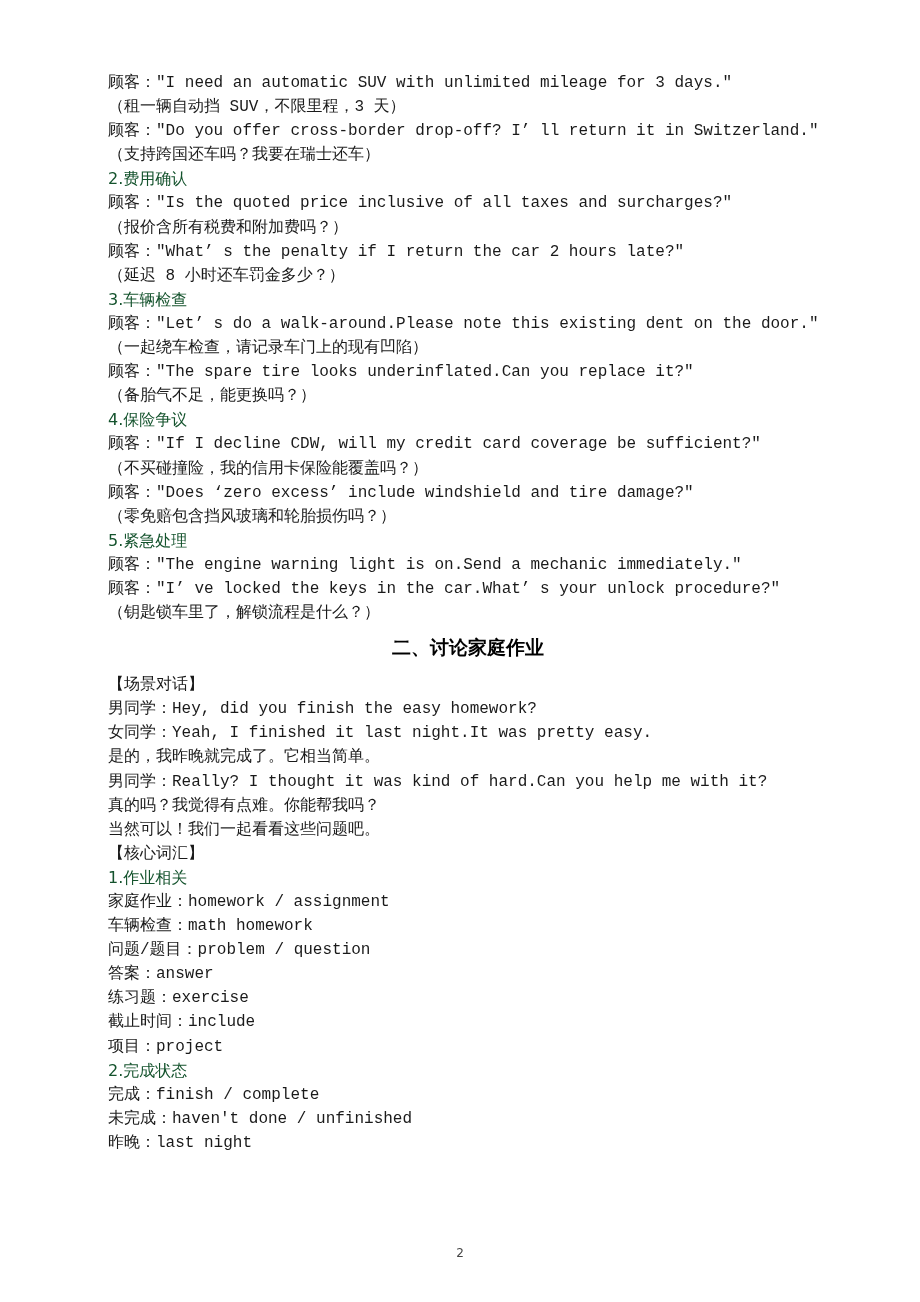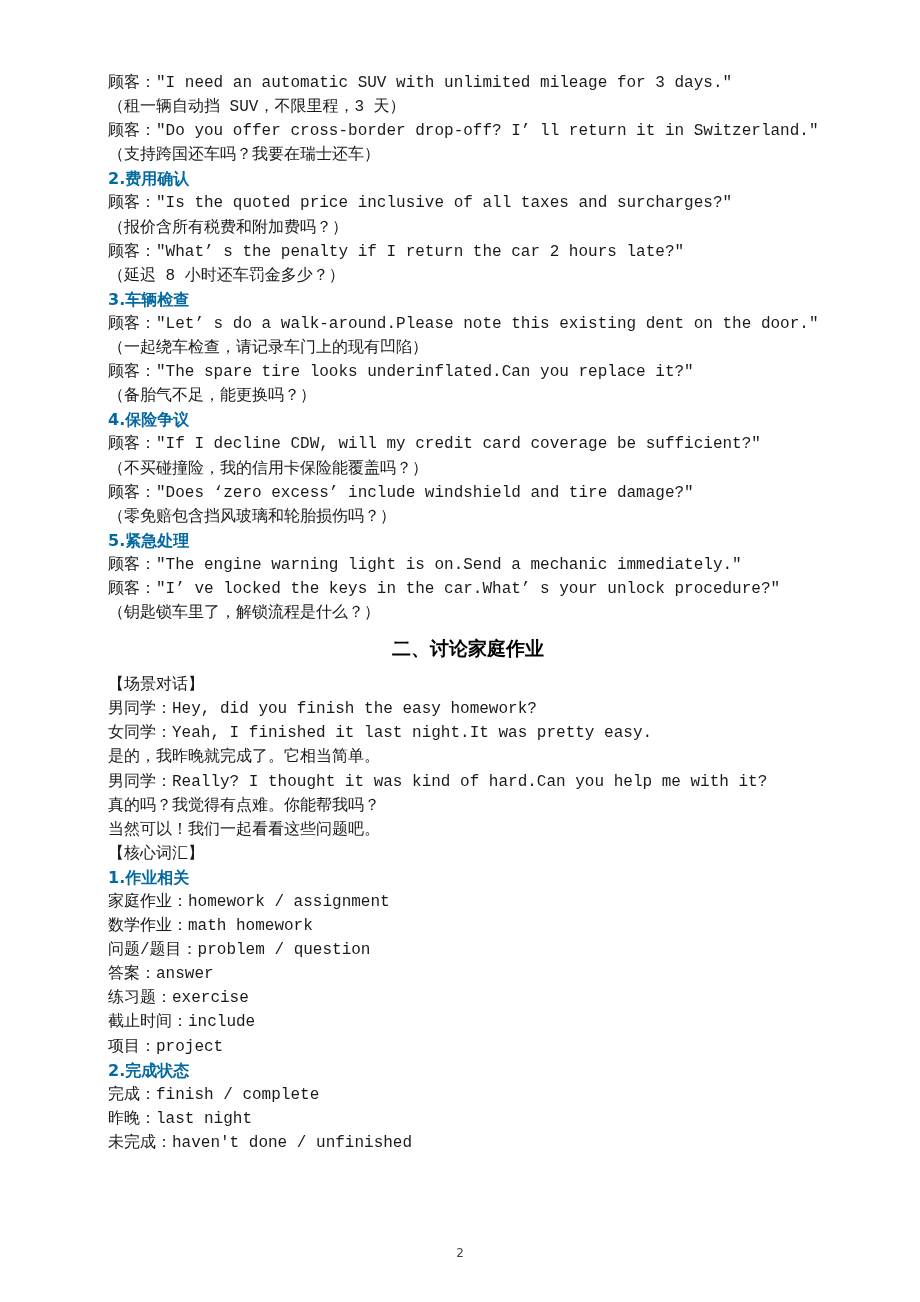--- a/index.html
+++ b/index.html
@@ -26,32 +26,32 @@
       font-size: 16px;
       font-family: "Liberation Mono", "DejaVu Sans Mono", monospace;
       white-space: pre;
       color: #1a1a1a;
       letter-spacing: 0px;
     }
     .heading {
       height: 24.1px;
       line-height: 24.1px;
       font-size: 16px;
-      font-weight: bold;
+      font-weight: normal;
       font-family: "DejaVu Sans", "Liberation Sans", sans-serif;
-      color: #0369a1;
+      color: #14532d;
       white-space: pre;
     }
     .section-title {
       height: 48px;
       line-height: 48px;
       text-align: center;
       font-size: 19px;
       font-weight: bold;
-      font-family: Liberation Sans, sans-serif;
+      font-family: Liberation Mono, monospace;
       color: #000000;
       margin-left: -108px;
       width: 920px;
       padding-left: 16px;
       box-sizing: border-box;
     }
     .page-number {
       position: absolute;
       left: 0;
       width: 920px;
@@ -103,26 +103,26 @@
   <div class="line"><span>女同学：</span><span>Yeah, I finished it last night.It was pretty easy.</span></div>
   <div class="line">是的，我昨晚就完成了。它相当简单。</div>
   <div class="line"><span>男同学：</span><span>Really? I thought it was kind of hard.Can you help me with it?</span></div>
   <div class="line">真的吗？我觉得有点难。你能帮我吗？</div>
   <div class="line">当然可以！我们一起看看这些问题吧。</div>
 
   <div class="line">【核心词汇】</div>
 
   <div class="heading">1.作业相关</div>
   <div class="line"><span>家庭作业：</span><span>homework / assignment</span></div>
-  <div class="line"><span>数学作业：</span><span>math homework</span></div>
+  <div class="line"><span>车辆检查：</span><span>math homework</span></div>
   <div class="line"><span>问题/题目：</span><span>problem / question</span></div>
   <div class="line"><span>答案：</span><span>answer</span></div>
   <div class="line"><span>练习题：</span><span>exercise</span></div>
   <div class="line"><span>截止时间：</span><span>include</span></div>
   <div class="line"><span>项目：</span><span>project</span></div>
 
   <div class="heading">2.完成状态</div>
   <div class="line"><span>完成：</span><span>finish / complete</span></div>
+  <div class="line"><span>未完成：</span><span>haven't done / unfinished</span></div>
   <div class="line"><span>昨晚：</span><span>last night</span></div>
-  <div class="line"><span>未完成：</span><span>haven't done / unfinished</span></div>
 </div>
 
 <div class="page-number">2</div>
 
 </body></html>

